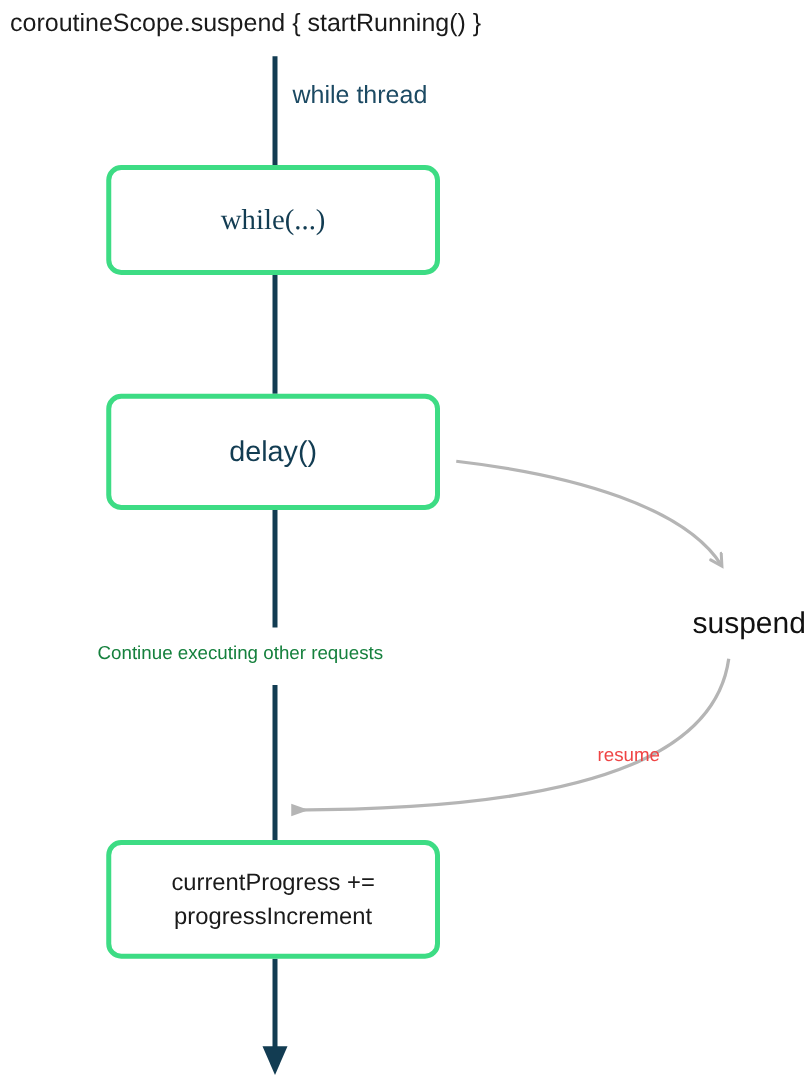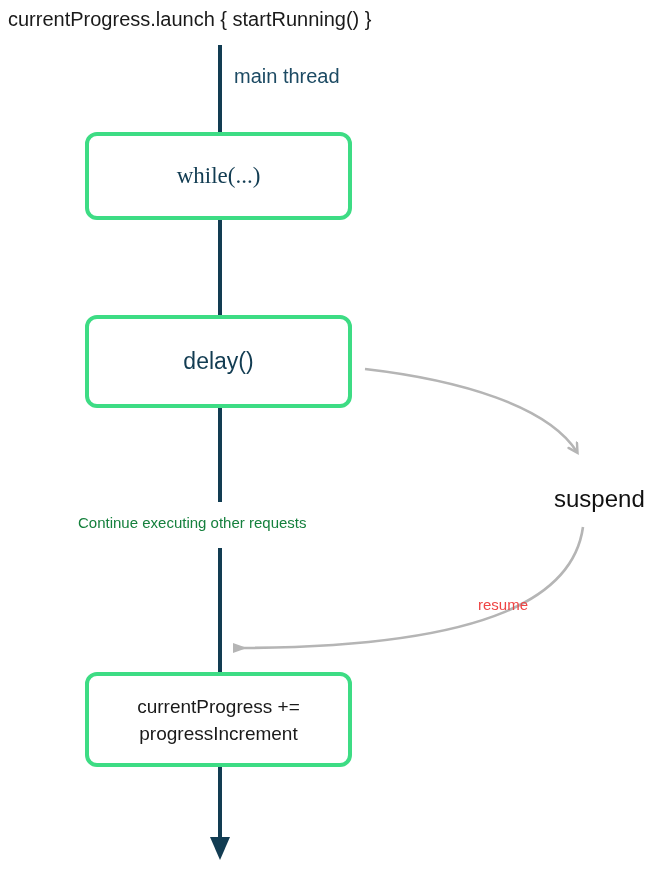--- a/index.html
+++ b/index.html
@@ -114,23 +114,23 @@
     <line x1="220" y1="408" x2="220" y2="502" stroke="#123c52" stroke-width="4"></line>
     <line x1="220" y1="548" x2="220" y2="672" stroke="#123c52" stroke-width="4"></line>
     <line x1="220" y1="767" x2="220" y2="841" stroke="#123c52" stroke-width="4"></line>
     <polygon points="210,837 230,837 220,860" fill="#123c52"></polygon>
 
     <path d="M 365 369 C 460 380, 548 406, 577 452" fill="none" stroke="#b5b5b5" stroke-width="2.6" marker-end="url(#chevron-gray)"></path>
 
     <path d="M 583 527 C 574 592, 500 648, 234 648" fill="none" stroke="#b5b5b5" stroke-width="2.6" marker-end="url(#tri-gray)"></path>
   </svg>
 
-  <div class="code-caption">currentProgress.launch { startRunning() }</div>
+  <div class="code-caption">coroutineScope.suspend { startRunning() }</div>
 
-  <div class="label label-main-thread">main thread</div>
+  <div class="label label-main-thread">while thread</div>
 
   <div class="box box-while">
     <span>while(...)</span>
   </div>
 
   <div class="box box-delay">
     <span>delay()</span>
   </div>
 
   <div class="label label-suspend">suspend</div>

